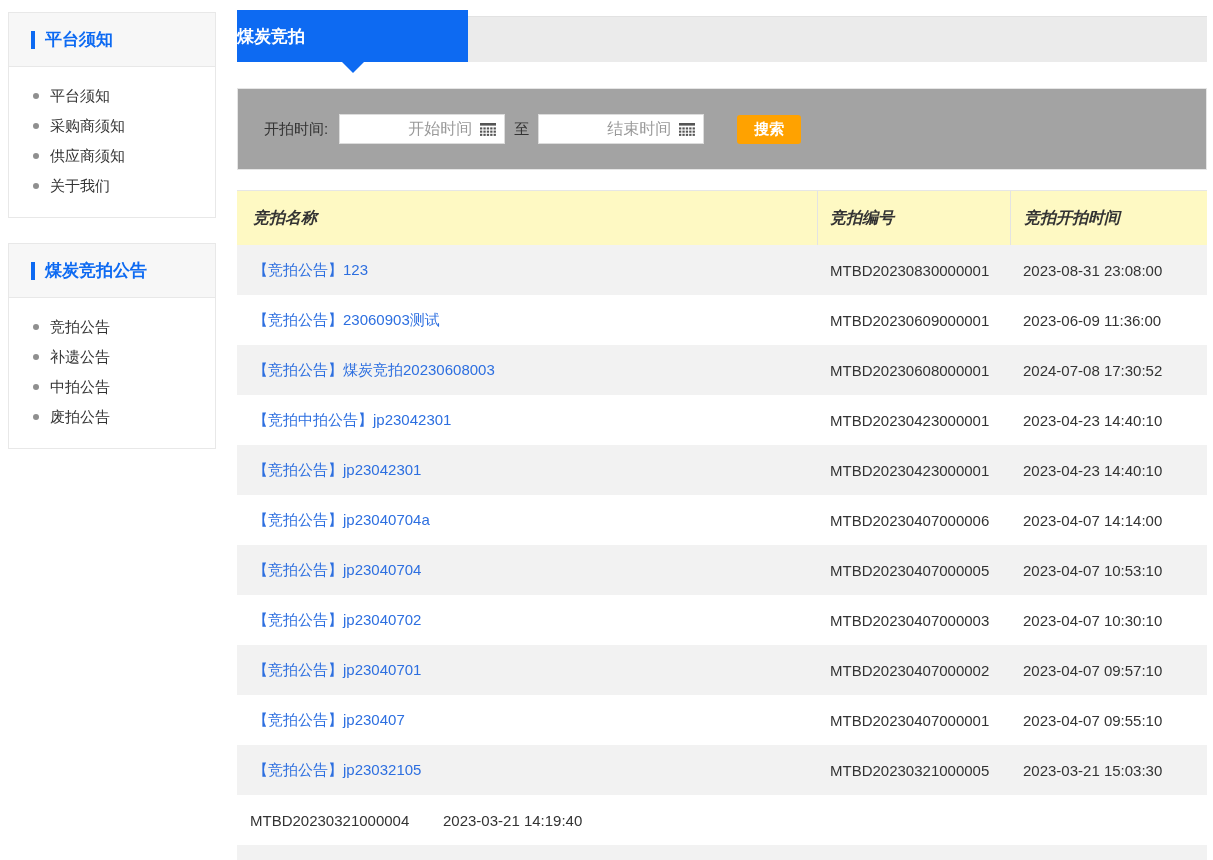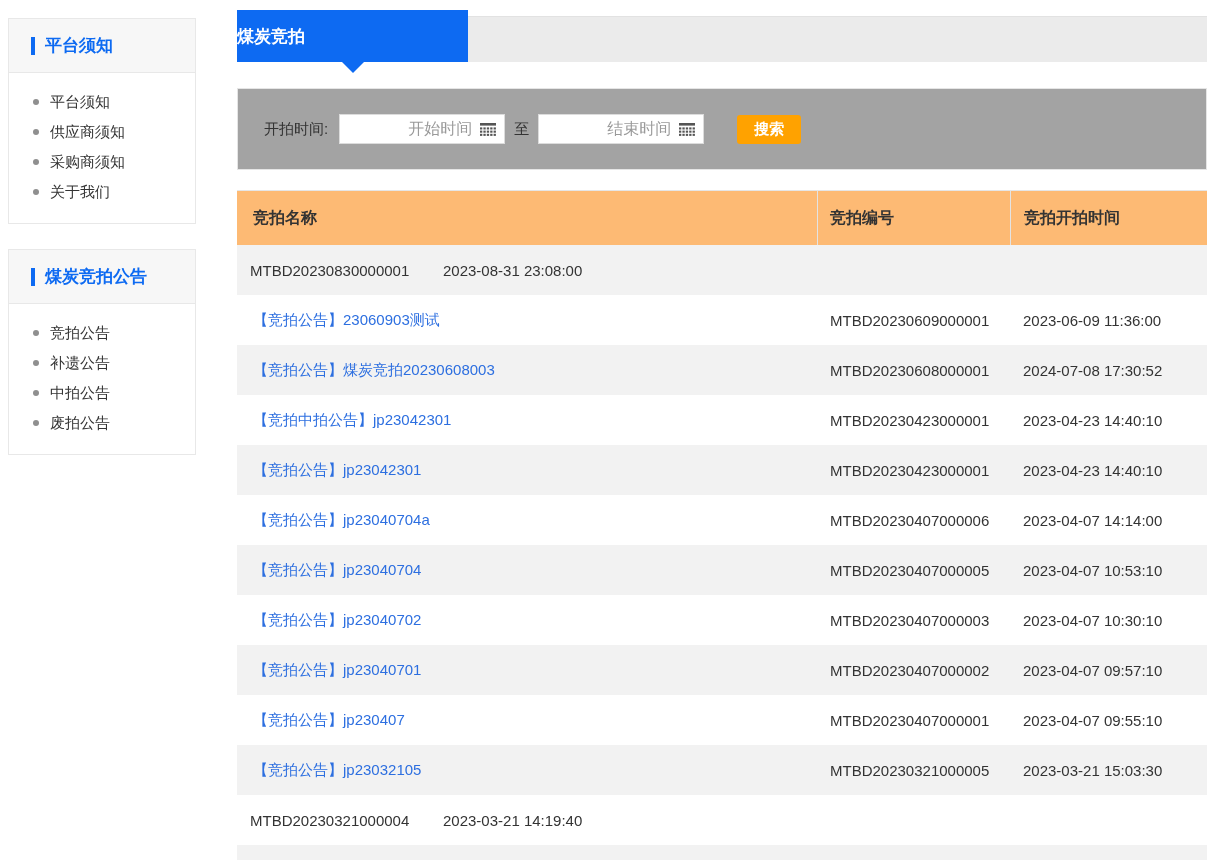--- a/index.html
+++ b/index.html
@@ -1,20 +1,20 @@
 <!DOCTYPE html>
 <html><head>
 <meta charset="utf-8">
 <style>
   * { margin:0; padding:0; box-sizing:border-box; }
   html,body { width:1213px; height:860px; background:#fff; overflow:hidden;
     font-family:"Liberation Sans","DejaVu Sans",sans-serif; color:#333; position:relative; }
 
   
-  .sidebar { position:absolute; left:8px; top:18px; width:188px; }
+  .sidebar { position:absolute; left:8px; top:12px; width:208px; }
   .panel { border:1px solid #e8e8e8; background:#fff; margin-bottom:25px; }
   .panel-header { height:54px; background:#f7f7f7; border-bottom:1px solid #e8e8e8;
     display:flex; align-items:center; padding-left:22px; }
   .accent-bar { width:4px; height:18px; background:#0d6af2; margin-right:10px; }
   .panel-title { color:#0d6af2; font-size:17px; font-weight:bold; }
   .panel-list { padding:14px 0 16px 0; }
   .panel-item { display:flex; align-items:center; height:30px; padding-left:24px;
     font-size:15px; color:#333; cursor:pointer; }
   .bullet { width:6px; height:6px; border-radius:50%; background:#8f8f8f; margin-right:11px; flex:none; }
 
@@ -40,21 +40,21 @@
     font-family:"Liberation Sans","DejaVu Sans",sans-serif;text-align:right; }
   .date-input::placeholder { color:#9a9a9a; }
   .cal-icon { position:absolute; right:9px; top:9px; cursor:pointer; line-height:0; }
   .to-label { font-size:15px; color:#333; margin:0 9px; }
   .search-btn { margin-left:33px; width:64px; height:29px; background:#ffa200; color:#fff;
     border:none; border-radius:3px; font-size:15px; font-weight:bold; cursor:pointer;
     font-family:"Liberation Sans","DejaVu Sans",sans-serif; }
 
   
   .table { margin-top:20px; border-top:1px solid #e6e6e6; }
-  .thead { display:flex; height:54px; align-items:flex-end; background:#fdba74; }
+  .thead { display:flex; height:54px; align-items:flex-end; background:#fef9c3;font-style:italic; }
   .th { font-size:16px; font-weight:bold; color:#333; height:100%; display:flex; align-items:center; }
   .th-name { width:580px; padding-left:16px; }
   .th-code { width:193px; padding-left:12px; border-left:1px solid #e3e3e3; }
   .th-time { flex:1; padding-left:13px; border-left:1px solid #e3e3e3; }
   .trow { display:flex; height:50px; align-items:center; }
   .trow:nth-of-type(odd) { background:#f2f2f2; }
   .cell { font-size:15px; color:#333; }
   .cell-name { width:580px; padding-left:16px; overflow:hidden; white-space:nowrap; }
   .cell-name a { color:#2d6fe0; text-decoration:none; cursor:pointer; }
   .cell-code { width:193px; padding-left:13px; }
@@ -71,25 +71,25 @@
       <span class="accent-bar"></span>
       <span class="panel-title">平台须知</span>
     </div>
     <div class="panel-list">
       <div class="panel-item">
         <span class="bullet"></span>
         <span>平台须知</span>
       </div>
       <div class="panel-item">
         <span class="bullet"></span>
+        <span>采购商须知</span>
+      </div>
+      <div class="panel-item">
+        <span class="bullet"></span>
         <span>供应商须知</span>
-      </div>
-      <div class="panel-item">
-        <span class="bullet"></span>
-        <span>采购商须知</span>
       </div>
       <div class="panel-item">
         <span class="bullet"></span>
         <span>关于我们</span>
       </div>
     </div>
   </div>
 
   <div class="panel">
     <div class="panel-header">
@@ -187,20 +187,23 @@
   <div class="table">
     <div class="thead">
       <div class="th th-name">竞拍名称</div>
       <div class="th th-code">竞拍编号</div>
       <div class="th th-time">竞拍开拍时间</div>
     </div>
 
     <div class="tbody">
 
         <div class="trow">
+          <div class="cell cell-name">
+            <a href="#">【竞拍公告】123</a>
+          </div>
           <div class="cell cell-code">MTBD20230830000001</div>
           <div class="cell cell-time">2023-08-31 23:08:00</div>
         </div>
 
         <div class="trow">
           <div class="cell cell-name">
             <a href="#">【竞拍公告】23060903测试</a>
           </div>
           <div class="cell cell-code">MTBD20230609000001</div>
           <div class="cell cell-time">2023-06-09 11:36:00</div>

